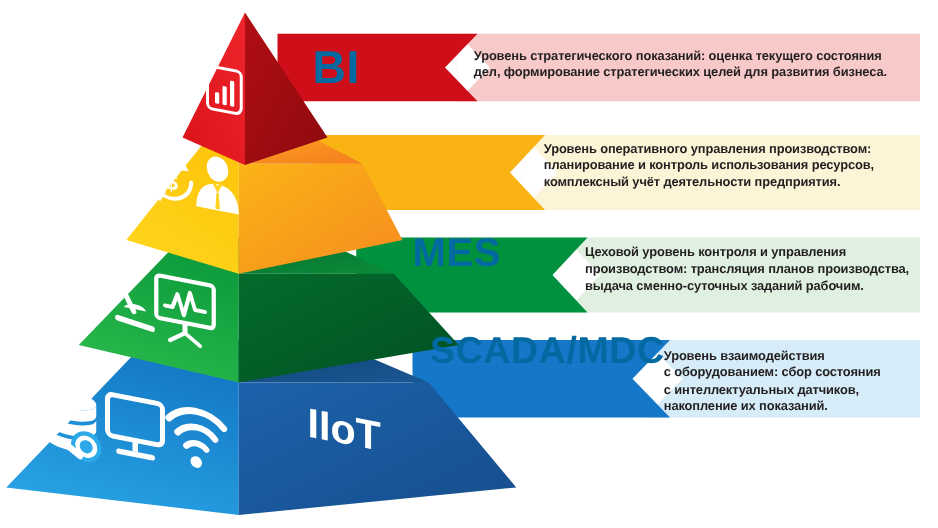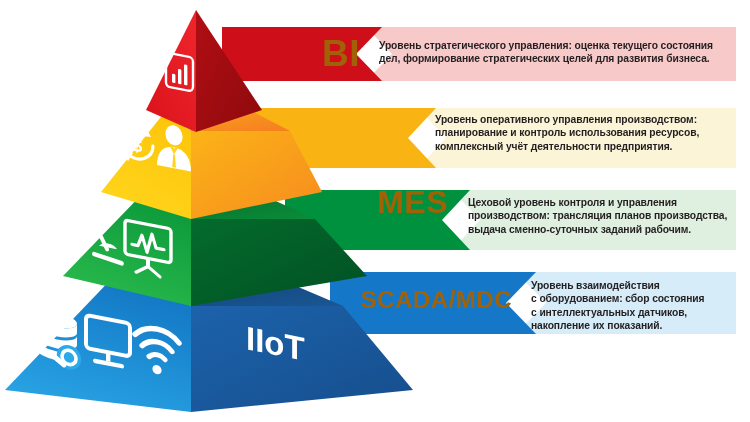--- a/index.html
+++ b/index.html
@@ -22,24 +22,24 @@
     position:absolute;
     color:#231f20;
     font-size:10.3px;
     line-height:13.4px;
     font-weight:700;
     letter-spacing:-0.1px;
     white-space:pre-line;
   }
   .tier-label{
     position:absolute;
-    color:#a16207;
+    color:#0369a1;
     font-weight:700;
     font-style:normal;
-    text-align:right;
+    text-align:left;
     letter-spacing:0.5px;
     white-space:nowrap;
     font-family:"Liberation Sans Narrow","Liberation Sans",sans-serif;
     transform-origin:center center;
   }
   .face-label{
     position:absolute;
     color:#ffffff;
     font-weight:700;
     white-space:nowrap;
@@ -215,25 +215,25 @@
       </g>
       <circle cx="24" cy="43" r="4.6" fill="#ffffff"></circle>
     </g>
   </svg>
 
   <div class="tier-label" style="left:250px;top:34px;width:110px;font-size:37px;line-height:40px;">BI</div>
 
 
   <div class="tier-label" style="left:330px;top:181px;width:118px;font-size:32px;line-height:42px;">MES</div>
 
-  <div class="tier-label" style="left:344px;top:281px;width:168px;font-size:24px;line-height:38px;">SCADA/MDC</div>
+  <div class="tier-label" style="left:344px;top:262px;width:168px;font-size:30px;line-height:38px;">SCADA/MDC</div>
 
   <div class="face-label" style="left:246px;top:325px;font-size:33px;transform:skewY(11deg);">IIoT</div>
 
-  <div class="banner-text" style="left:379px;top:39px;width:350px;">Уровень стратегического управления: оценка текущего состояния
+  <div class="banner-text" style="left:379px;top:39px;width:350px;">Уровень стратегического показаний: оценка текущего состояния
 дел, формирование стратегических целей для развития бизнеса.</div>
 
   <div class="banner-text" style="left:435px;top:113px;width:298px;">Уровень оперативного управления производством:
 планирование и контроль использования ресурсов,
 комплексный учёт деятельности предприятия.</div>
 
   <div class="banner-text" style="left:468px;top:196px;width:268px;">Цеховой уровень контроля и управления
 производством: трансляция планов производства,
 выдача сменно-суточных заданий рабочим.</div>
 

